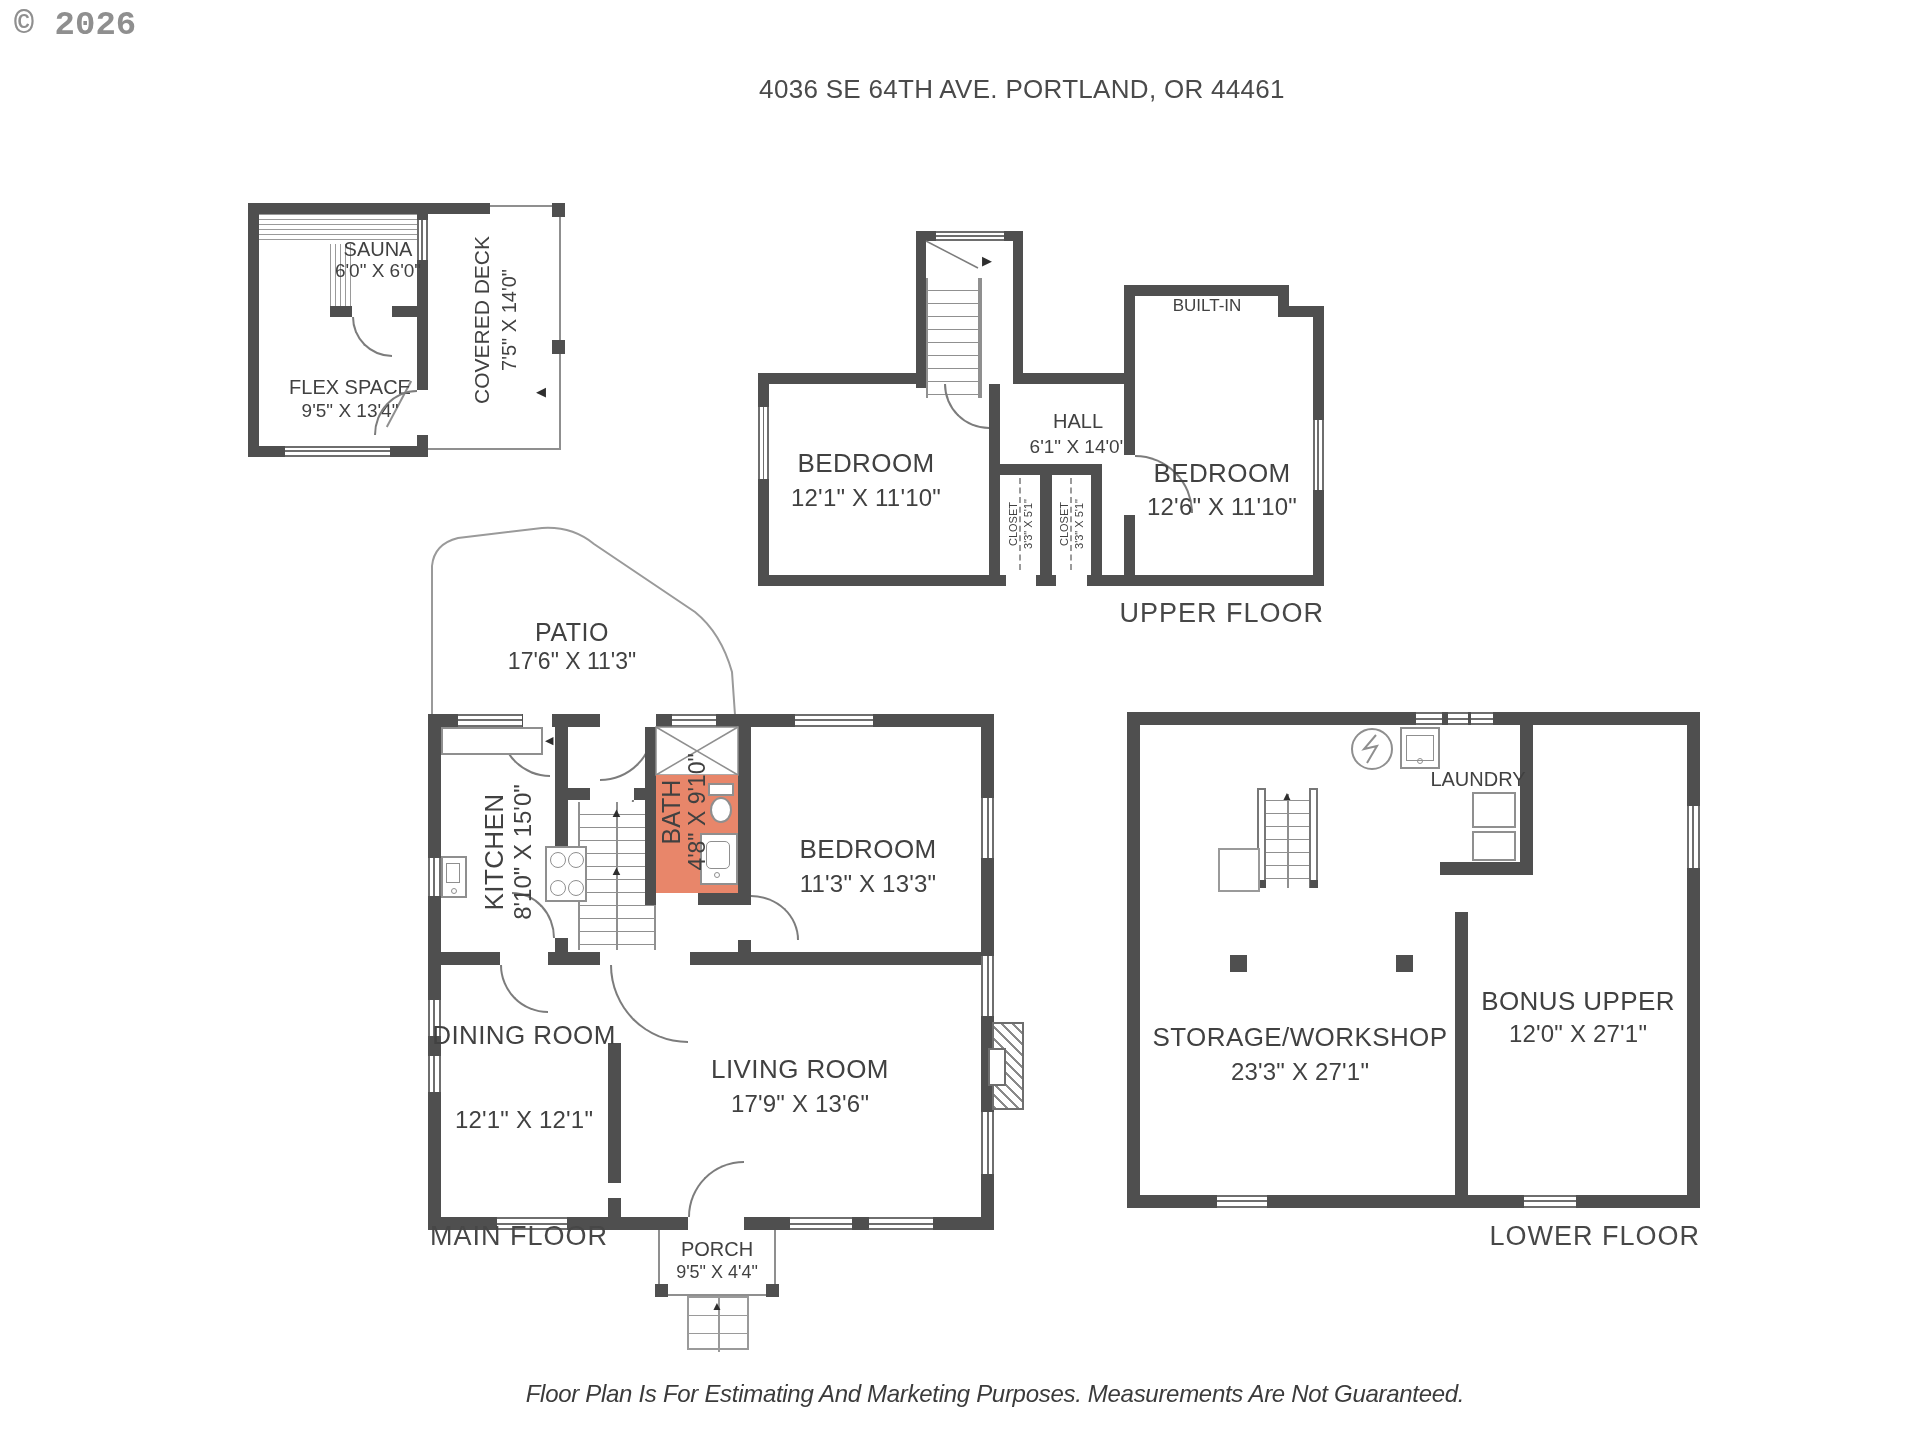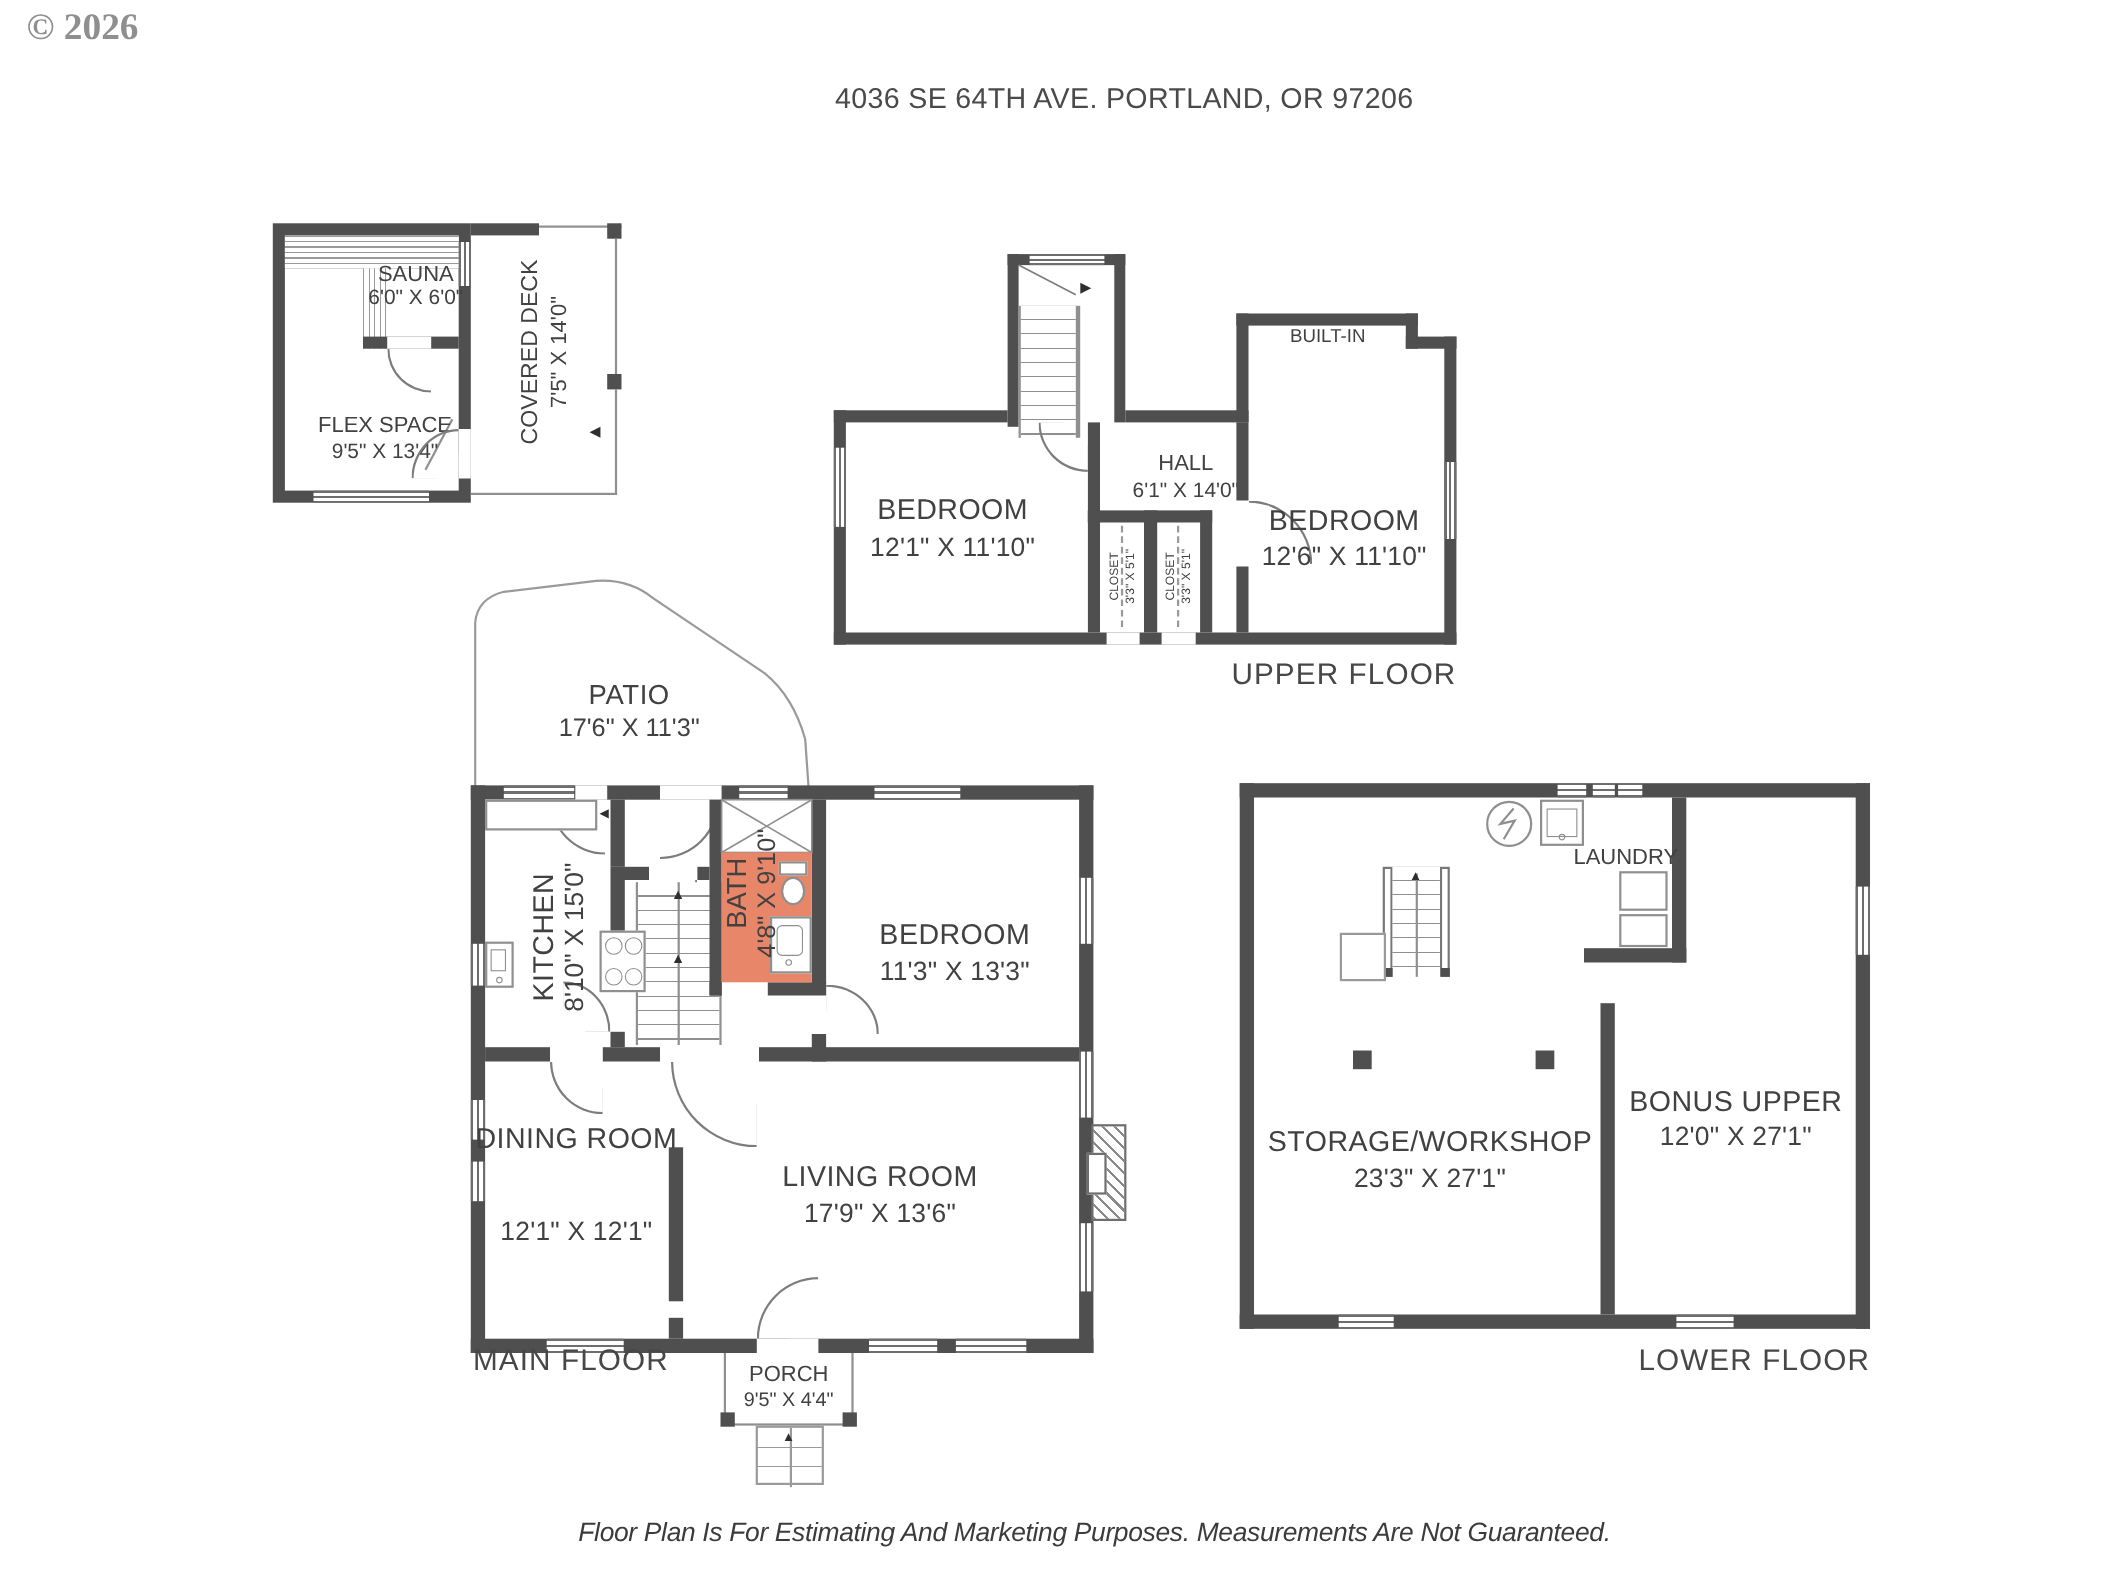--- a/index.html
+++ b/index.html
@@ -28,22 +28,22 @@
   .nm{font-size:26px;letter-spacing:.4px;}
   .dm{font-size:24px;letter-spacing:.2px;}
   .fl{font-size:27px;letter-spacing:1px;color:#474747;}
   svg{position:absolute;overflow:visible;}
 </style>
 </head>
 <body>
 
 <div id="canvas">
 
-  <div class="lbl" style="left:75px;top:6px;font-size:34px;font-weight:bold;font-family:Liberation Serif, serif;color:#8f8f8f;text-align:center;">© 2026</div>
-  <div class="lbl" style="left:1022px;top:74px;font-size:26px;color:#4a4a4a;letter-spacing:.3px;">4036 SE 64TH AVE. PORTLAND, OR 97206</div>
+  <div class="lbl" style="left:75px;top:6px;font-size:34px;font-weight:bold;font-family:Liberation Mono, monospace;color:#8f8f8f;text-align:center;">© 2026</div>
+  <div class="lbl" style="left:1022px;top:74px;font-size:26px;color:#4a4a4a;letter-spacing:.3px;">4036 SE 64TH AVE. PORTLAND, OR 44461</div>
 
   <div>
     <div style="position:absolute;left:248px;top:203px;width:180px;height:254px;border:11px solid #4f4f4f;box-sizing:border-box;"></div>
 
     <div class="hatch-h" style="left:259px;top:214px;width:158px;height:30px;"></div>
     <div class="hatch-v" style="left:330px;top:244px;width:22px;height:73px;"></div>
     <div class="wall" style="left:330px;top:306px;width:87px;height:11px;"></div>
     <div class="gap" style="left:352px;top:306px;width:40px;height:11px;"></div>
     <div class="arc arc-bl" style="left:352px;top:317px;width:40px;height:40px;"></div>
     <div class="winv" style="left:417px;top:220px;width:11px;height:40px;"></div>

